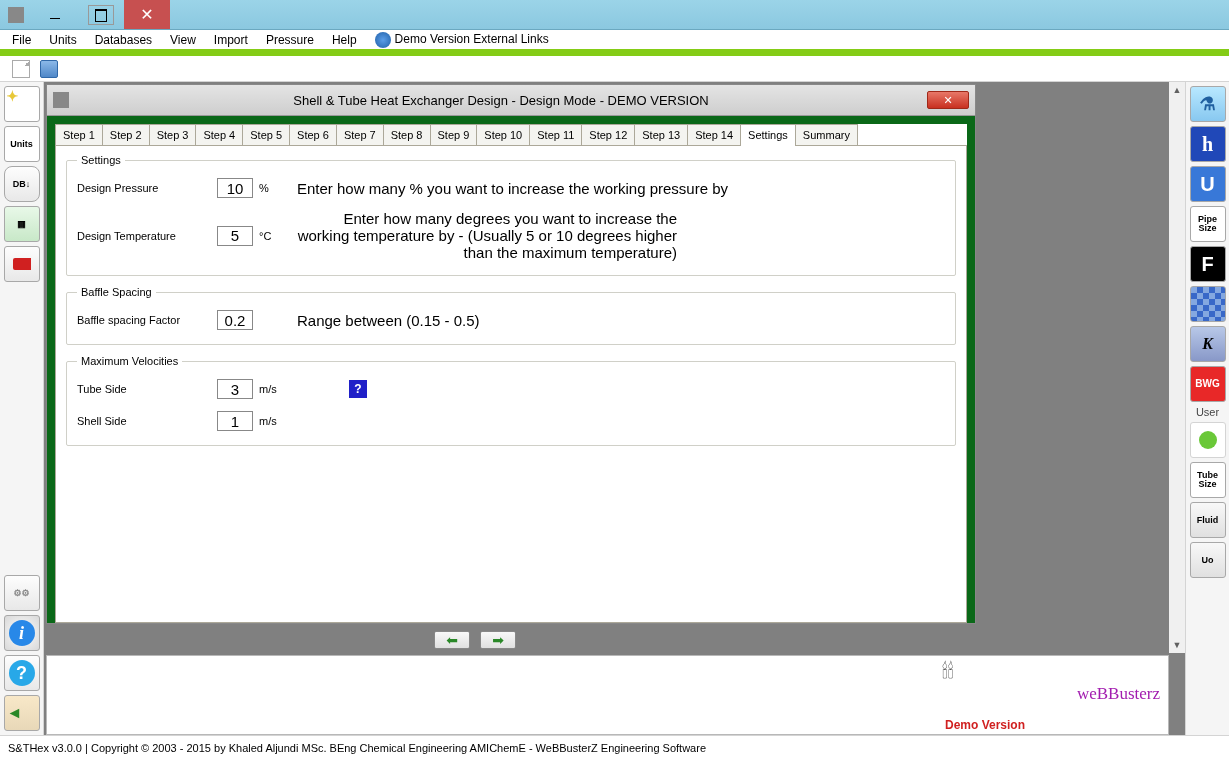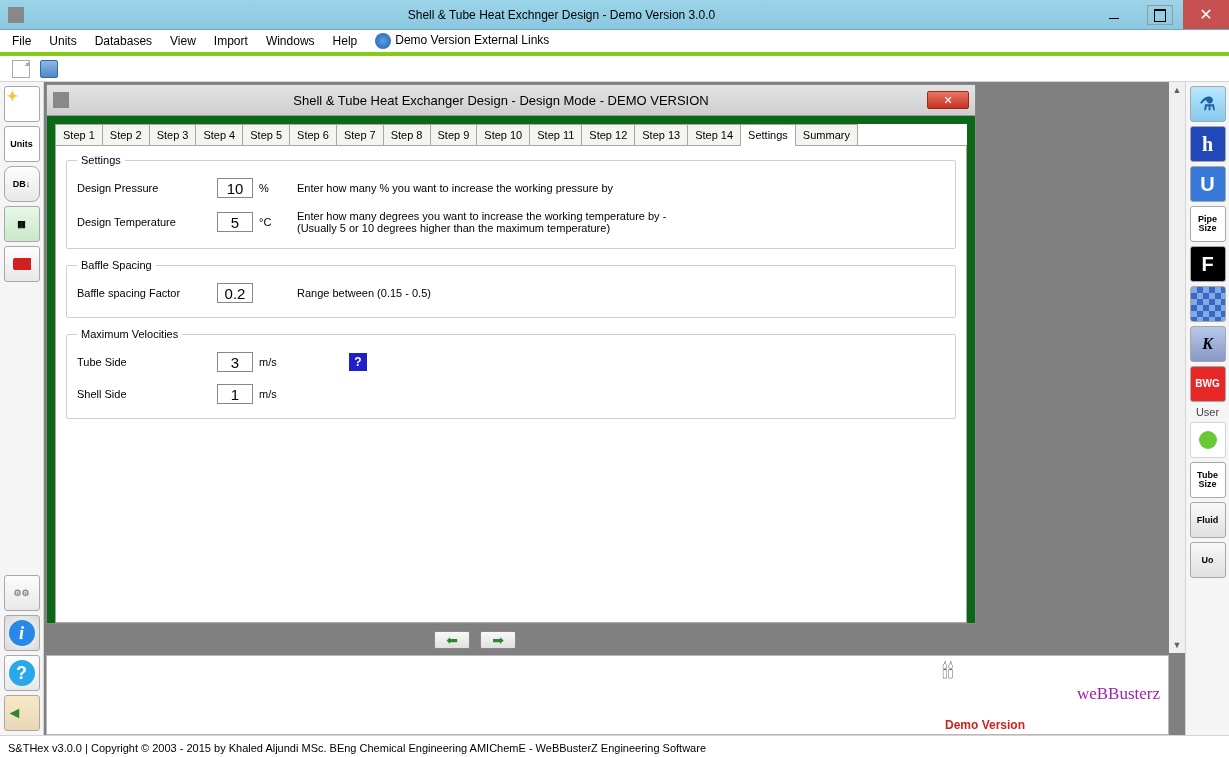--- a/index.html
+++ b/index.html
@@ -8,21 +8,21 @@
 .title-bar { height: 30px; background: linear-gradient(#9bd4e8, #8bc8e0); display: flex; align-items: center; padding: 0 0 0 8px; border-bottom: 1px solid #6ba8c0; }
 .title-bar-icon { width: 16px; height: 16px; background: #888; margin-right: 8px; }
 .title-bar-text { flex: 1; text-align: center; font-size: 12px; color: #000; }
 .title-bar-controls { display: flex; height: 100%; }
 .title-bar-btn { width: 46px; display: flex; align-items: center; justify-content: center; font-size: 14px; }
 .title-bar-btn.min::after { content: ""; width: 10px; height: 1px; background: #000; margin-top: 8px; }
 .title-bar-btn.max { border: 1px solid #999; width: 26px; height: 20px; margin: 5px 10px; }
 .title-bar-btn.max::after { content: ""; width: 10px; height: 10px; border: 1px solid #000; border-top-width: 2px; }
 .title-bar-btn.close { background: #c75050; color: #fff; font-size: 16px; }
 
-.menu-bar { height: 26px; display: flex; align-items: center; padding: 0 12px; gap: 18px; background: #fff; border-bottom: 4px solid #84cc16; }
+.menu-bar { height: 26px; display: flex; align-items: center; padding: 0 12px; gap: 18px; background: #fff; border-bottom: 7px solid #84cc16; }
 .menu-item { font-size: 12px; color: #000; }
 .menu-globe { width: 16px; height: 16px; border-radius: 50%; background: radial-gradient(#5a9de8, #2060a8); display: inline-block; margin-right: 4px; vertical-align: middle; }
 
 .toolbar-small { height: 26px; display: flex; align-items: center; padding: 0 12px; gap: 10px; border-bottom: 1px solid #d4d4d4; }
 .tb-small-btn { width: 18px; height: 18px; }
 .tb-new { border: 1px solid #aaa; background: #fff; position: relative; }
 .tb-new::after { content: ""; position: absolute; right: -1px; top: -1px; width: 6px; height: 6px; background: linear-gradient(135deg, transparent 50%, #aaa 50%); }
 .tb-box { background: linear-gradient(#8bb8e8, #5088c8); border: 1px solid #3068a8; border-radius: 2px; }
 
 .main-area { display: flex; height: calc(100vh - 30px - 26px - 26px - 22px); }
@@ -75,55 +75,54 @@
 .tab.active { background: #fff; position: relative; z-index: 2; padding-bottom: 5px; margin-bottom: -1px; }
 .tab-content { flex: 1; background: #fff; border: 1px solid #aca899; padding: 8px 10px; overflow: hidden; }
 
 fieldset { border: 1px solid #d0d0c8; padding: 12px 10px 14px 10px; margin-bottom: 10px; border-radius: 2px; }
 legend { padding: 0 4px; font-size: 11px; color: #000; }
 .row { display: flex; align-items: center; margin-bottom: 12px; }
 .row:last-child { margin-bottom: 0; }
 .lbl { width: 140px; font-size: 11px; }
 .inp { width: 36px; height: 20px; border: 1px solid #888; text-align: center; font-size: 15px; margin-right: 6px; }
 .unit { width: 30px; font-size: 11px; }
-.hint { font-size: 11px; color: #000; margin-left: 8px; }
+.hint { font-size: 15px; color: #000; margin-left: 8px; text-align: right; }
 .q-btn { width: 18px; height: 18px; background: #2020c8; color: #fff; display: flex; align-items: center; justify-content: center; font-size: 12px; font-weight: bold; margin-left: 60px; }
 
 .nav-arrows { position: absolute; bottom: 4px; left: 390px; display: flex; gap: 10px; }
 .nav-arrow { width: 36px; height: 18px; border: 1px solid #888; background: linear-gradient(#f8f8f8, #e0e0e0); border-radius: 2px; display: flex; align-items: center; justify-content: center; color: #2a8828; font-size: 14px; }
 
 .bottom-panel { height: 80px; background: #fff; display: flex; margin: 2px 16px 0 2px; border: 1px solid #b8b8b8; }
 .bottom-left { flex: 1; }
 .bottom-right { width: 240px; display: flex; flex-direction: column; align-items: center; justify-content: center; position: relative; }
 .webbusterz { font-family: "Comic Sans MS", cursive; font-size: 17px; color: #a21caf; position: absolute; right: 8px; top: 28px; }
 .demo-text { color: #d02020; font-weight: bold; font-size: 12px; position: absolute; left: 17px; bottom: 2px; }
 .candles { position: absolute; top: 4px; left: 14px; font-size: 20px; }
 
 .status-bar { height: 22px; background: #fff; border-top: 1px solid #d4d4d4; display: flex; align-items: center; padding: 12px 8px; font-size: 11px; }
 </style>
 </head>
 <body>
 
 <div class="title-bar">
   <div class="title-bar-icon"></div>
-  <div class="title-bar-text">Shell &amp; Tube Heat Exchnger Design - Demo Version 3.0.0</div>
   <div class="title-bar-controls">
     <div class="title-bar-btn min"></div>
     <div class="title-bar-btn max"></div>
     <div class="title-bar-btn close">✕</div>
   </div>
 </div>
 
 <div class="menu-bar">
   <span class="menu-item">File</span>
   <span class="menu-item">Units</span>
   <span class="menu-item">Databases</span>
   <span class="menu-item">View</span>
   <span class="menu-item">Import</span>
-  <span class="menu-item">Windows</span>
+  <span class="menu-item">Pressure</span>
   <span class="menu-item">Help</span>
   <span class="menu-item"><span class="menu-globe"></span><span>Demo Version External Links</span></span>
 </div>
 
 <div class="toolbar-small">
   <div class="tb-small-btn tb-new"></div>
   <div class="tb-small-btn tb-box"></div>
 </div>
 
 <div class="main-area">

